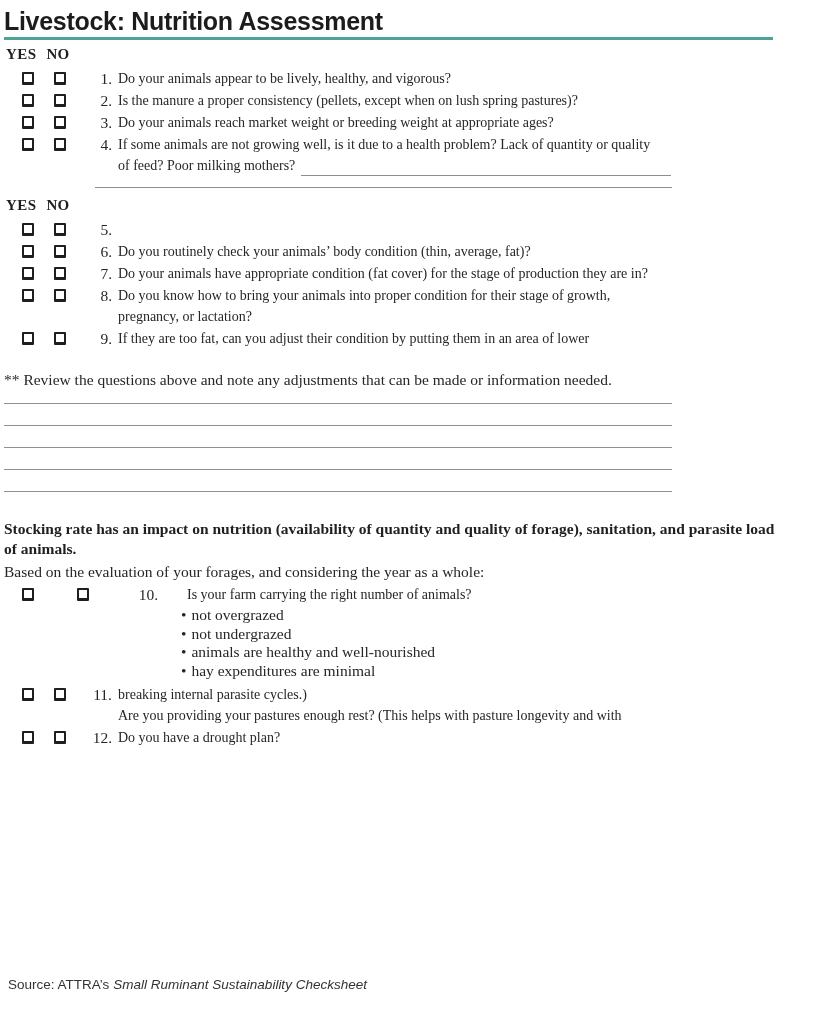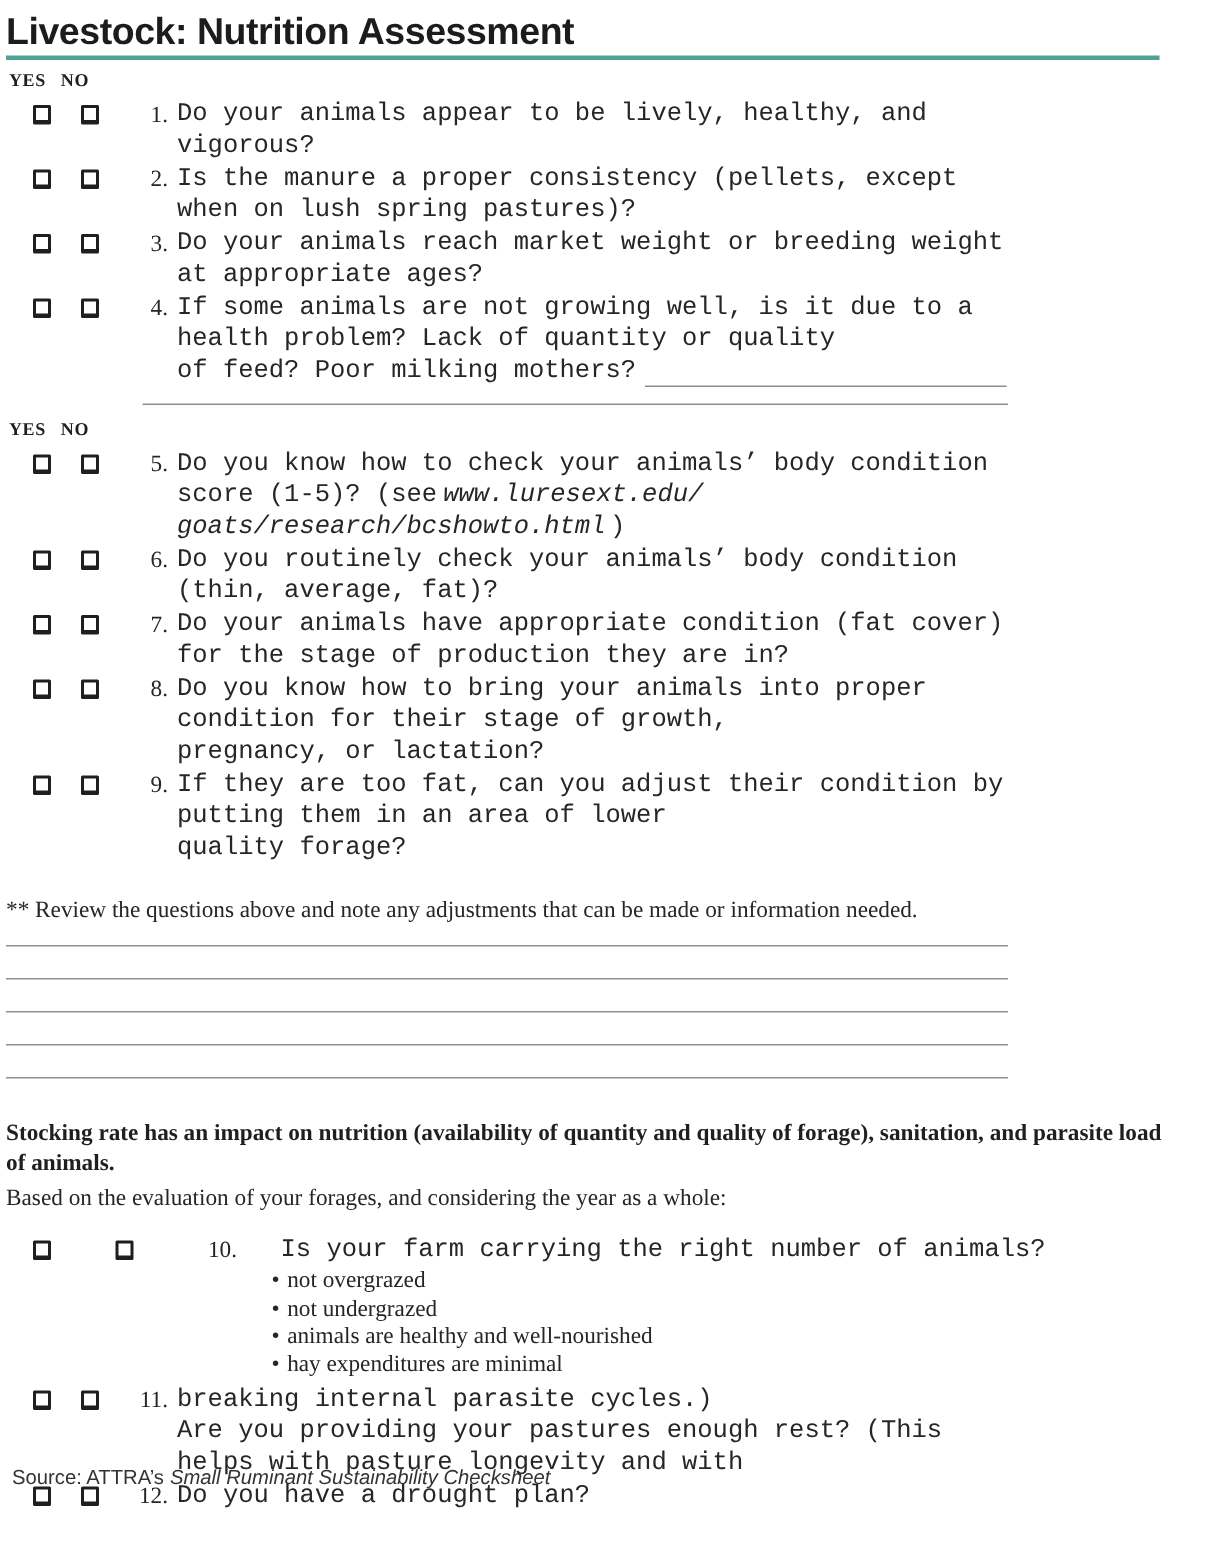--- a/index.html
+++ b/index.html
@@ -18,21 +18,21 @@
     font-weight:bold;
     font-size:25px;
     line-height:27px;
     letter-spacing:-0.3px;
     color:#1c1c1c;
   }
   .title-rule { margin-top:2px; width:769px; height:3px; background:#4fa396; }
   .yesno {
     margin-left:2px;
     font-weight:bold;
-    font-size:12px;
+    font-size:15px;
     letter-spacing:0.4px;
     color:#1f1f1f;
     display:flex; gap:10px;
   }
   .yesno-1 { margin-top:6px; }
   .yesno-2 { margin-top:9px; }
   .qrow { display:flex; align-items:flex-start; margin-top:1px; }
   .cb {
     width:12px; height:13px;
     border:2px solid #1f1f1f;
@@ -45,21 +45,21 @@
   .cb1 { margin-left:18px; }
   .cb2 { margin-left:20px; }
   .qnum {
     width:46px; flex-shrink:0;
     text-align:right;
     font-size:15.5px; line-height:21px;
   }
   .qtext {
     margin-left:6px;
     width:553px;
-    font-size:17px; line-height:21px;font-family:Liberation Mono, monospace;
+    font-size:14px; line-height:21px;
   }
   .qline { display:block; }
   .fill-row { display:flex; align-items:flex-end;text-align:right; }
   .fill-line { flex:1; border-bottom:1.5px solid #8e8e8e; margin-left:6px; height:18px; }
   .solo-line {
     margin-left:91px; width:577px; height:12px;
     border-bottom:1.5px solid #8e8e8e;
   }
   .sec1-first { margin-top:5px; }
   .italic { font-style:italic; }
@@ -70,21 +70,21 @@
   .rline { height:22px; border-bottom:1.5px solid #909090; }
   .rline-first { height:14px; }
   .stocking {
     margin-top:27px;
     font-weight:bold;
     font-size:15.5px; line-height:20px;
     color:#1f1f1f;
     width:780px;
   }
   .based { margin-top:3px; font-size:15.5px; line-height:20px; }
-  .q10-row { margin-top:14px;gap:23px; }
+  .q10-row { margin-top:2px;gap:23px; }
   .bullets { margin-left:177px; margin-top:1px; font-size:15.5px; }
   .bullet-row { display:flex; line-height:18.5px; }
   .bullet-glyph { margin-right:5px; }
   .q11-row { margin-top:4px; }
   .footer {
     position:absolute; left:8px; top:977px;
     font-family:"Liberation Sans","DejaVu Sans",sans-serif;
     font-size:13.5px; color:#333333;
   }
   .footer .italic { margin-left:4px; }
@@ -139,24 +139,20 @@
 
   <div class="yesno yesno-2">
     <span>YES</span>
     <span>NO</span>
   </div>
 
   <div class="qrow sec1-first">
     <span class="cb cb1"></span>
     <span class="cb cb2"></span>
     <span class="qnum">5.</span>
-    <span class="qtext">
-      <span>Do you know how to check your animals’ body condition score (1-5)?  (see</span><span class="italic see-gap">www.luresext.edu/</span><br>
-      <span class="italic">goats/research/bcshowto.html</span><span class="url-suffix">)</span>
-    </span>
   </div>
 
   <div class="qrow">
     <span class="cb cb1"></span>
     <span class="cb cb2"></span>
     <span class="qnum">6.</span>
     <span class="qtext">Do you routinely check your animals’ body condition (thin, average, fat)?</span>
   </div>
 
   <div class="qrow">
@@ -175,21 +171,20 @@
       <span class="qline">pregnancy, or lactation?</span>
     </span>
   </div>
 
   <div class="qrow">
     <span class="cb cb1"></span>
     <span class="cb cb2"></span>
     <span class="qnum">9.</span>
     <span class="qtext">
       <span class="qline">If they are too fat, can you adjust their condition by putting them in an area of lower</span>
-      <span class="qline">quality forage?</span>
     </span>
   </div>
 
   <div class="review-note">** Review the questions above and note any adjustments that can be made or information needed.</div>
 
   <div class="rlines">
     <div class="rline rline-first"></div>
     <div class="rline"></div>
     <div class="rline"></div>
     <div class="rline"></div>

